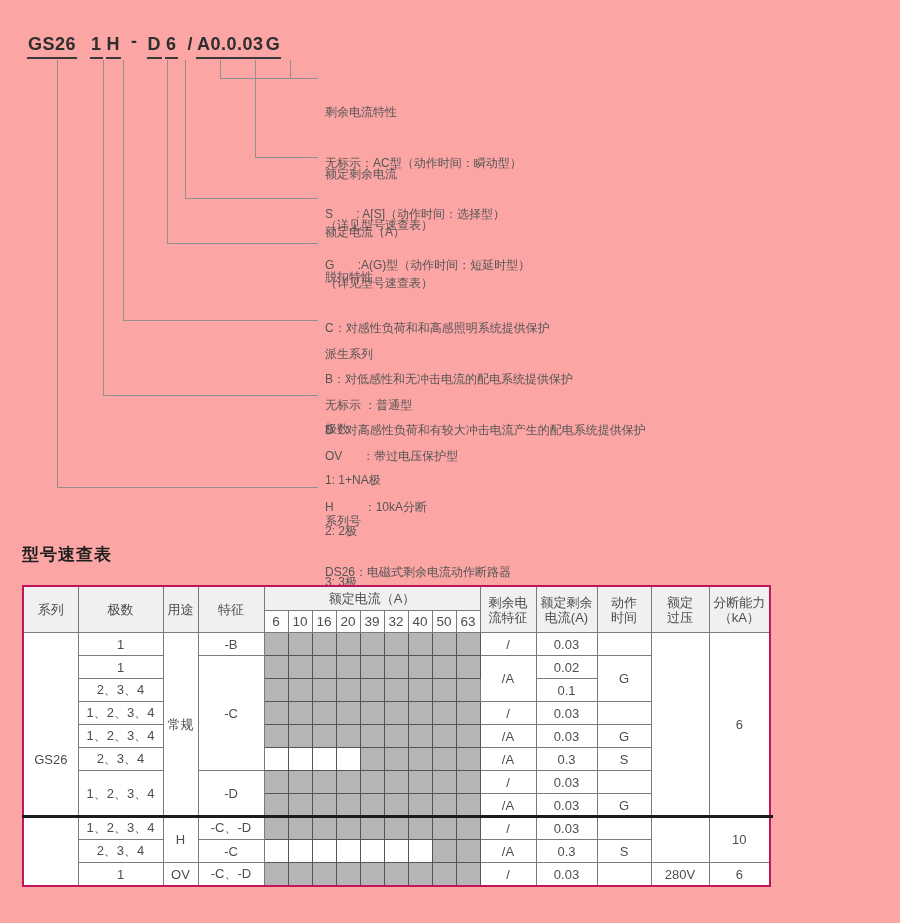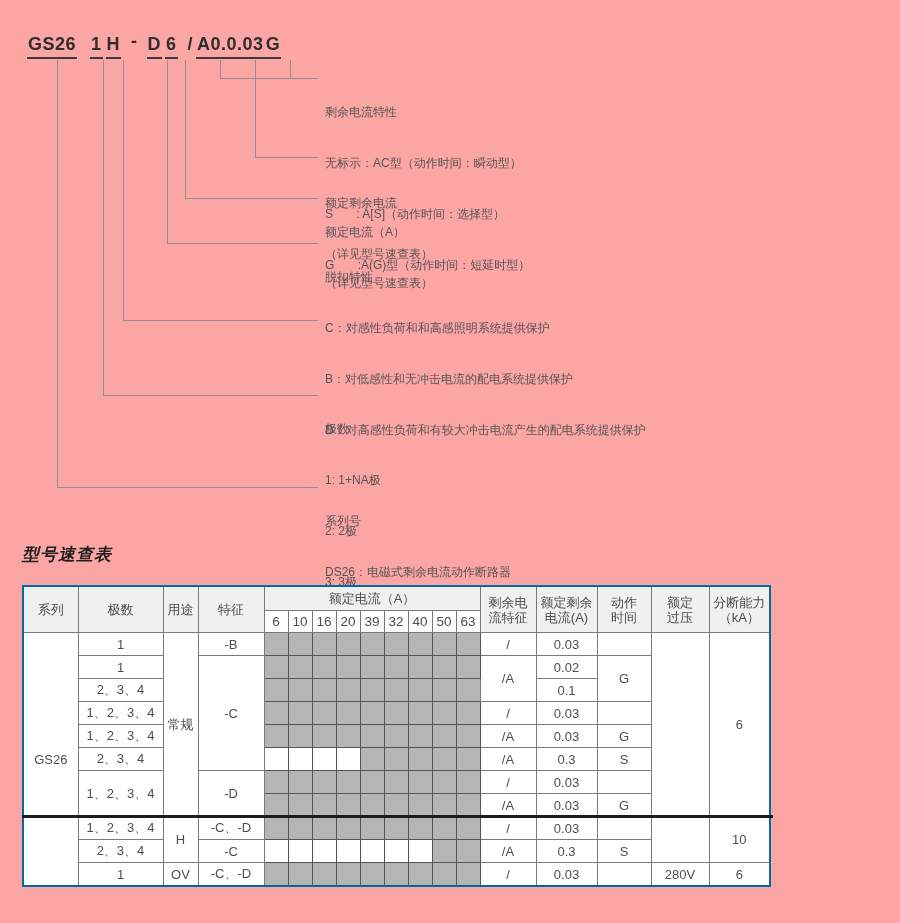--- a/index.html
+++ b/index.html
@@ -22,26 +22,26 @@
   .v { width:1px; }
   .h { height:1px; }
   
   .callout {
     position:absolute; left:325px;
     font-size:12px; line-height:17px; color:#555555; white-space:pre;
   }
   
   .qt-heading {
     position:absolute; left:22px; top:543px;
-    font-size:17px; font-weight:bold; color:#1f1f1f; letter-spacing:1px;font-style:italic;
+    font-size:17px; font-weight:bold; color:#1f1f1f; letter-spacing:1px;
   }
   table.qt {
     position:absolute; left:22px; top:585px;
     border-collapse:collapse; table-layout:fixed;
-    border:2px solid #0369a1;
+    border:2px solid #be185d;
   }
   table.qt th, table.qt td {
     border:1px solid #7a7a7a; padding:0; text-align:center;
     font-size:13px; font-weight:normal; color:#4d4d4d; overflow:hidden;
   }
   table.qt thead th { background:#f1f0f0; white-space:pre-line; line-height:15px; height:23px; }
   table.qt thead th.num { background:#fdfdfd; height:21px; font-size:13.5px; }
   table.qt tbody td { height:22px; background:#ffffff; }
   table.qt td.grid { border:1px solid #555555; }
   table.qt td.grid.gray { background:#b5b5b5; }
@@ -76,33 +76,39 @@
   <div class="h" style="left:123px;top:320px;width:195px"></div>
   <div class="h" style="left:103px;top:395px;width:215px"></div>
   <div class="h" style="left:57px;top:487px;width:261px"></div>
 
   <div class="callout" style="top:70px">
     <div>剩余电流特性</div>
     <div>无标示：AC型（动作时间：瞬动型）</div>
     <div>S       : A[S]（动作时间：选择型）</div>
     <div>G       :A(G)型（动作时间：短延时型）</div>
   </div>
-  <div class="callout" style="top:161px">
+  <div class="callout" style="top:132px">
     <div>额定剩余电流</div>
     <div>（详见型号速查表）</div>
   </div>
   <div class="callout" style="top:190px">
     <div>额定电流（A）</div>
     <div>（详见型号速查表）</div>
   </div>
   <div class="callout" style="top:235px">
     <div>脱扣特性</div>
     <div>C：对感性负荷和和高感照明系统提供保护</div>
     <div>B：对低感性和无冲击电流的配电系统提供保护</div>
     <div>D：对高感性负荷和有较大冲击电流产生的配电系统提供保护</div>
+  </div>
+  <div class="callout" style="top:312px">
+    <div>派生系列</div>
+    <div>无标示 ：普通型</div>
+    <div>OV      ：带过电压保护型</div>
+    <div>H         ：10kA分断</div>
   </div>
   <div class="callout" style="top:387px">
     <div>极数</div>
     <div>1: 1+NA极</div>
     <div>2: 2极</div>
     <div>3: 3极</div>
     <div>4: 4极</div>
   </div>
   <div class="callout" style="top:479px">
     <div>系列号</div>

